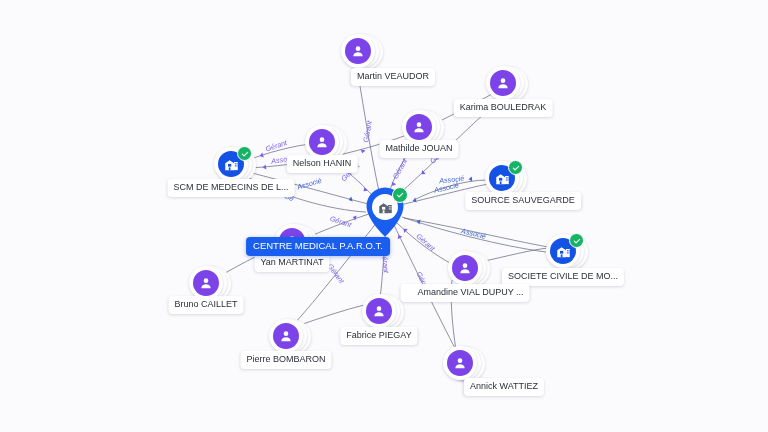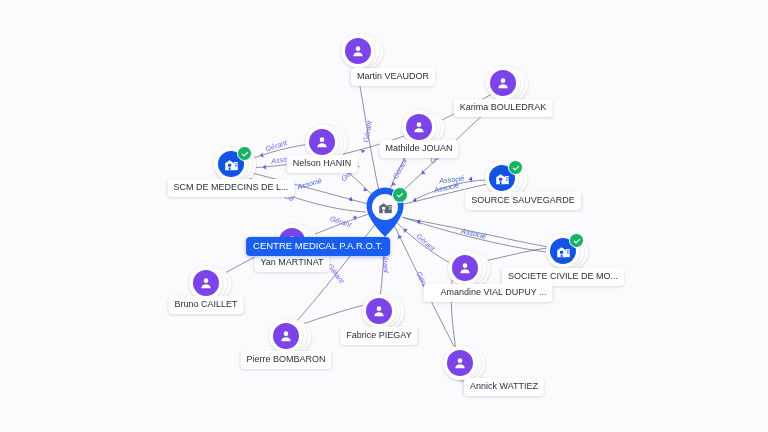--- a/index.html
+++ b/index.html
@@ -418,21 +418,21 @@
           <div class="card c2"></div>
           <div class="card c1"></div>
           <div class="avatar">
             <svg width="14" height="14" viewBox="0 0 24 24" aria-hidden="true">
               <circle cx="12" cy="8" r="4" fill="#ffffff"></circle>
               <path d="M4 21c0-4.4 3.6-7 8-7s8 2.6 8 7z" fill="#ffffff"></path>
             </svg>
           </div>
         </div>
       </div>
-      <div class="node-label" style="left: 488px; top: 284px; padding-left: 17px;">Amandine VIAL DUPUY ...</div>
+      <div class="node-label" style="left: 465px; top: 284px; padding-left: 17px;">Amandine VIAL DUPUY ...</div>
       <div class="node" style="left: 379px; top: 311px;">
         <div class="stack">
           <div class="card c3"></div>
           <div class="card c2"></div>
           <div class="card c1"></div>
           <div class="avatar">
             <svg width="14" height="14" viewBox="0 0 24 24" aria-hidden="true">
               <circle cx="12" cy="8" r="4" fill="#ffffff"></circle>
               <path d="M4 21c0-4.4 3.6-7 8-7s8 2.6 8 7z" fill="#ffffff"></path>
             </svg>

